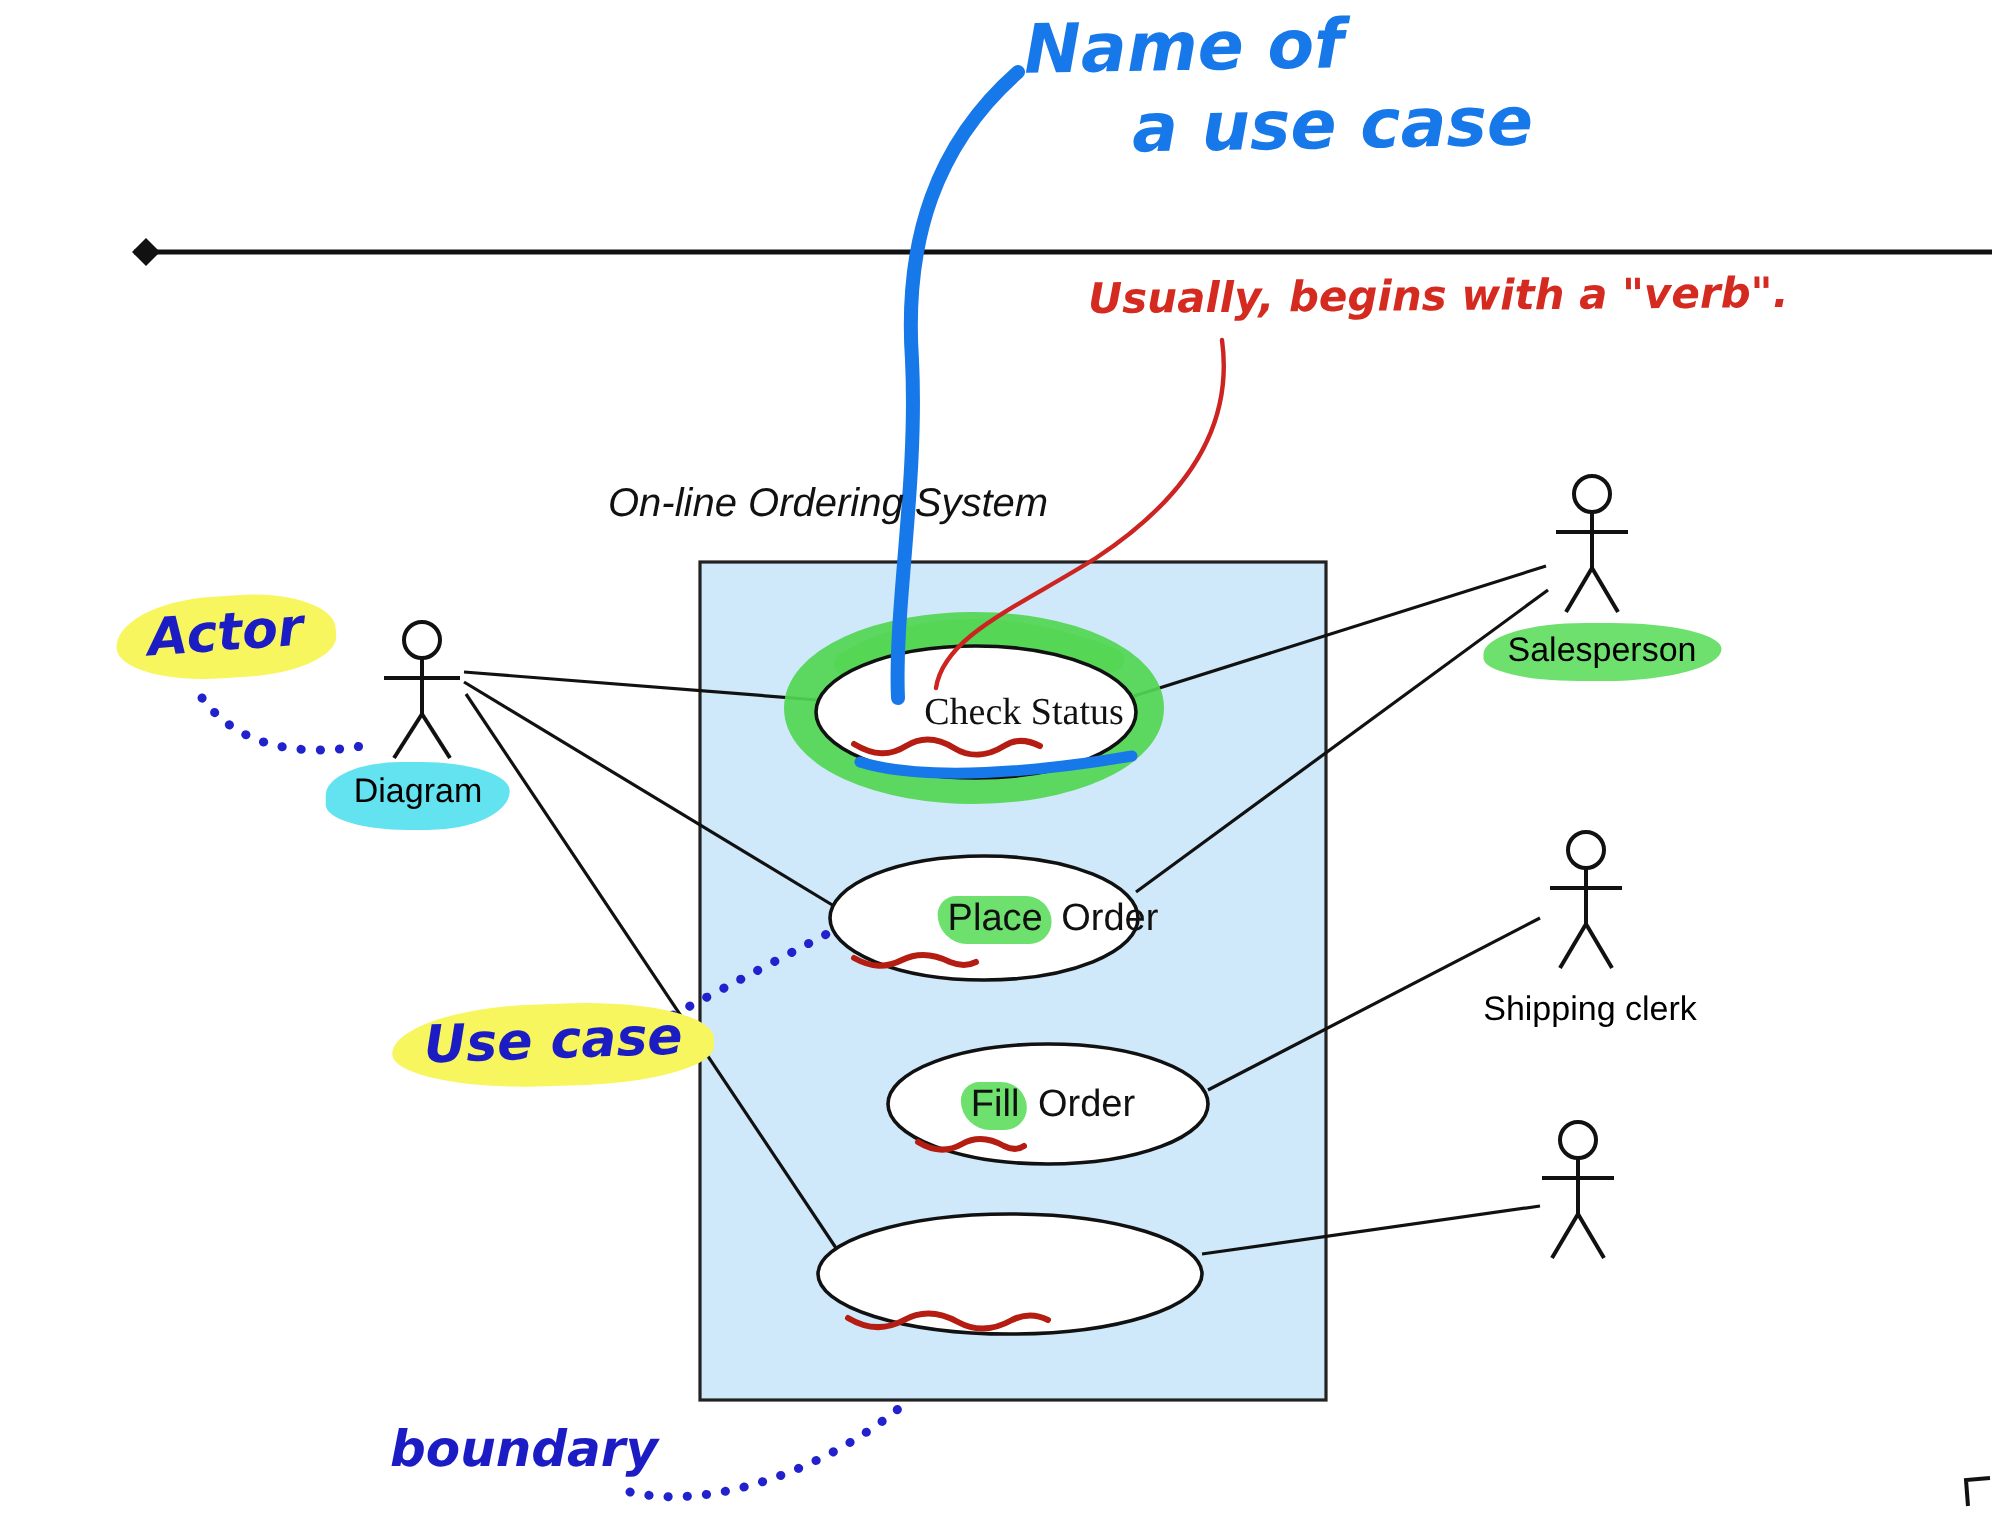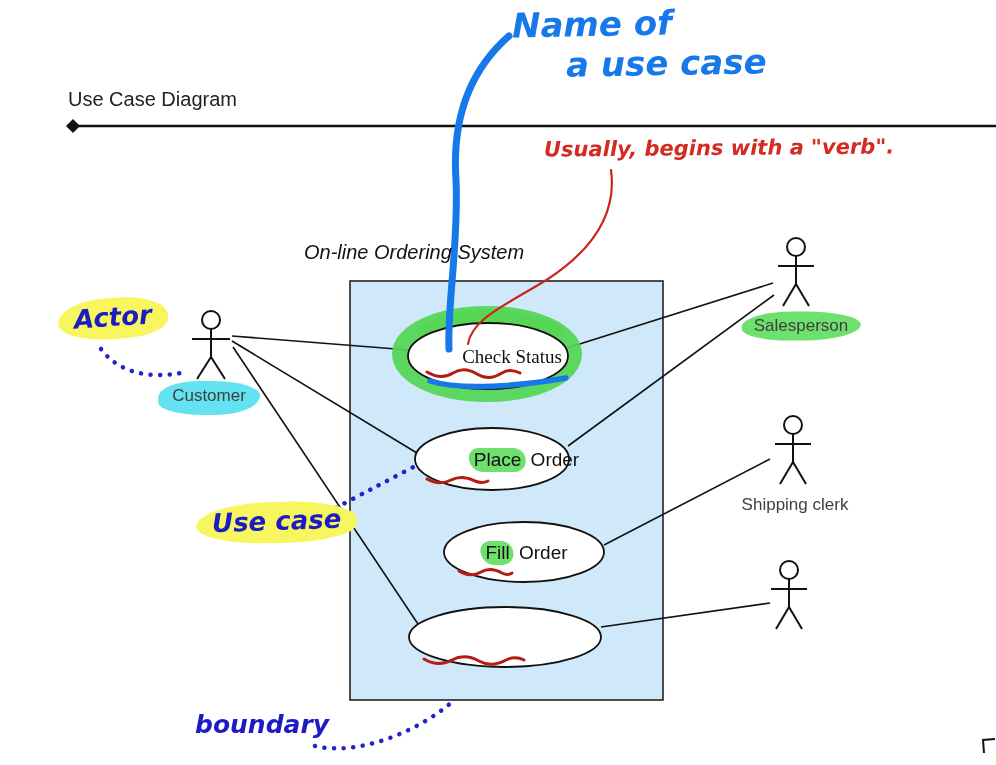--- a/index.html
+++ b/index.html
@@ -12,21 +12,21 @@
   .center{transform:translate(-50%,-50%);}
   
   .slide-title{left:68px;top:88px;font-size:20px;color:#222;}
   .example{left:88px;top:200px;font-size:26px;color:#111;}
   .system-title{left:304px;top:241px;font-size:20px;font-style:italic;color:#111;}
   
   .uc-label{font-size:19px;color:#111;text-align:center;}
   .uc-label .hl{background:#6ee06e;border-radius:10px 14px 12px 16px;padding:1px 4px 2px 5px;}
   .uc-label .hl:empty{display:none;padding:0;background:none;}
   
-  .actor-label{font-size:17px;color:#404040;text-align:center;}
+  .actor-label{font-size:17px;color:#000000;text-align:center;}
   .blob-green{background:#6ee06e;border-radius:48% 52% 55% 45% / 60% 50% 62% 44%;padding:4px 12px 5px;}
   .blob-cyan{background:#63e2ef;border-radius:46% 54% 50% 50% / 55% 48% 65% 42%;padding:5px 14px 9px;}
   .blob-yellow{background:#f7f65e;border-radius:50% 50% 46% 54% / 62% 55% 48% 52%;padding:4px 16px 7px;}
   
   .hand{font-family:"DejaVu Sans",sans-serif;font-style:italic;font-weight:bold;}
   .pen-blue{color:#1778ea;}
   .pen-darkblue{color:#1c1cc4;}
   .pen-red{color:#d42a20;}
   .nameof1{left:512px;top:4px;font-size:34px;transform:rotate(-1deg);}
   .nameof2{left:566px;top:43px;font-size:34px;transform:rotate(-1deg);}
@@ -111,21 +111,20 @@
 
     <g fill="none" stroke="#2222cc" stroke-width="4.5" stroke-linecap="round" stroke-dasharray="0.1 9.5">
       <path d="M 101 349 C 118 372 148 380 186 372"></path>
       <path d="M 311 521 Q 362 494 421 463"></path>
       <path d="M 315 746 C 357 756 416 733 452 702"></path>
     </g>
 
     <path d="M 995 739 L 983 740 L 984 753" fill="none" stroke="#111" stroke-width="2"></path>
   </svg>
 
-  <div class="txt slide-title">Use Case Diagram</div>
   <div class="txt system-title">On-line Ordering System</div>
 
   <div class="txt hand pen-blue nameof1">Name of</div>
   <div class="txt hand pen-blue nameof2">a use case</div>
   <div class="txt hand pen-red verbnote">Usually, begins with a "verb".</div>
   <div class="txt hand pen-darkblue actor-note blob-yellow">Actor</div>
   <div class="txt hand pen-darkblue usecase-note blob-yellow">Use case</div>
   <div class="txt hand pen-darkblue sysboundary">
     <div>boundary</div>
   </div>
@@ -133,17 +132,17 @@
   <div class="txt center uc-label" style="left:512px;top:357px;font-family:Liberation Serif, serif;">
     <span>Check Status</span>
   </div>
   <div class="txt center uc-label" style="left:492px;top:460px;margin-left:32px;">
     <span class="hl">Place</span><span> Order</span>
   </div>
   <div class="txt center uc-label" style="left:524px;top:553px;">
     <span class="hl">Fill</span><span> Order</span>
   </div>
 
-  <div class="txt center actor-label blob-cyan" style="left:209px;top:398px;">Customer</div>
+  <div class="txt center actor-label blob-cyan" style="left:209px;top:398px;">Diagram</div>
   <div class="txt center actor-label blob-green" style="left:801px;top:326px;">Salesperson</div>
   <div class="txt center actor-label" style="left:795px;top:505px;">Shipping clerk</div>
 
 </div>
 
 </body></html>

